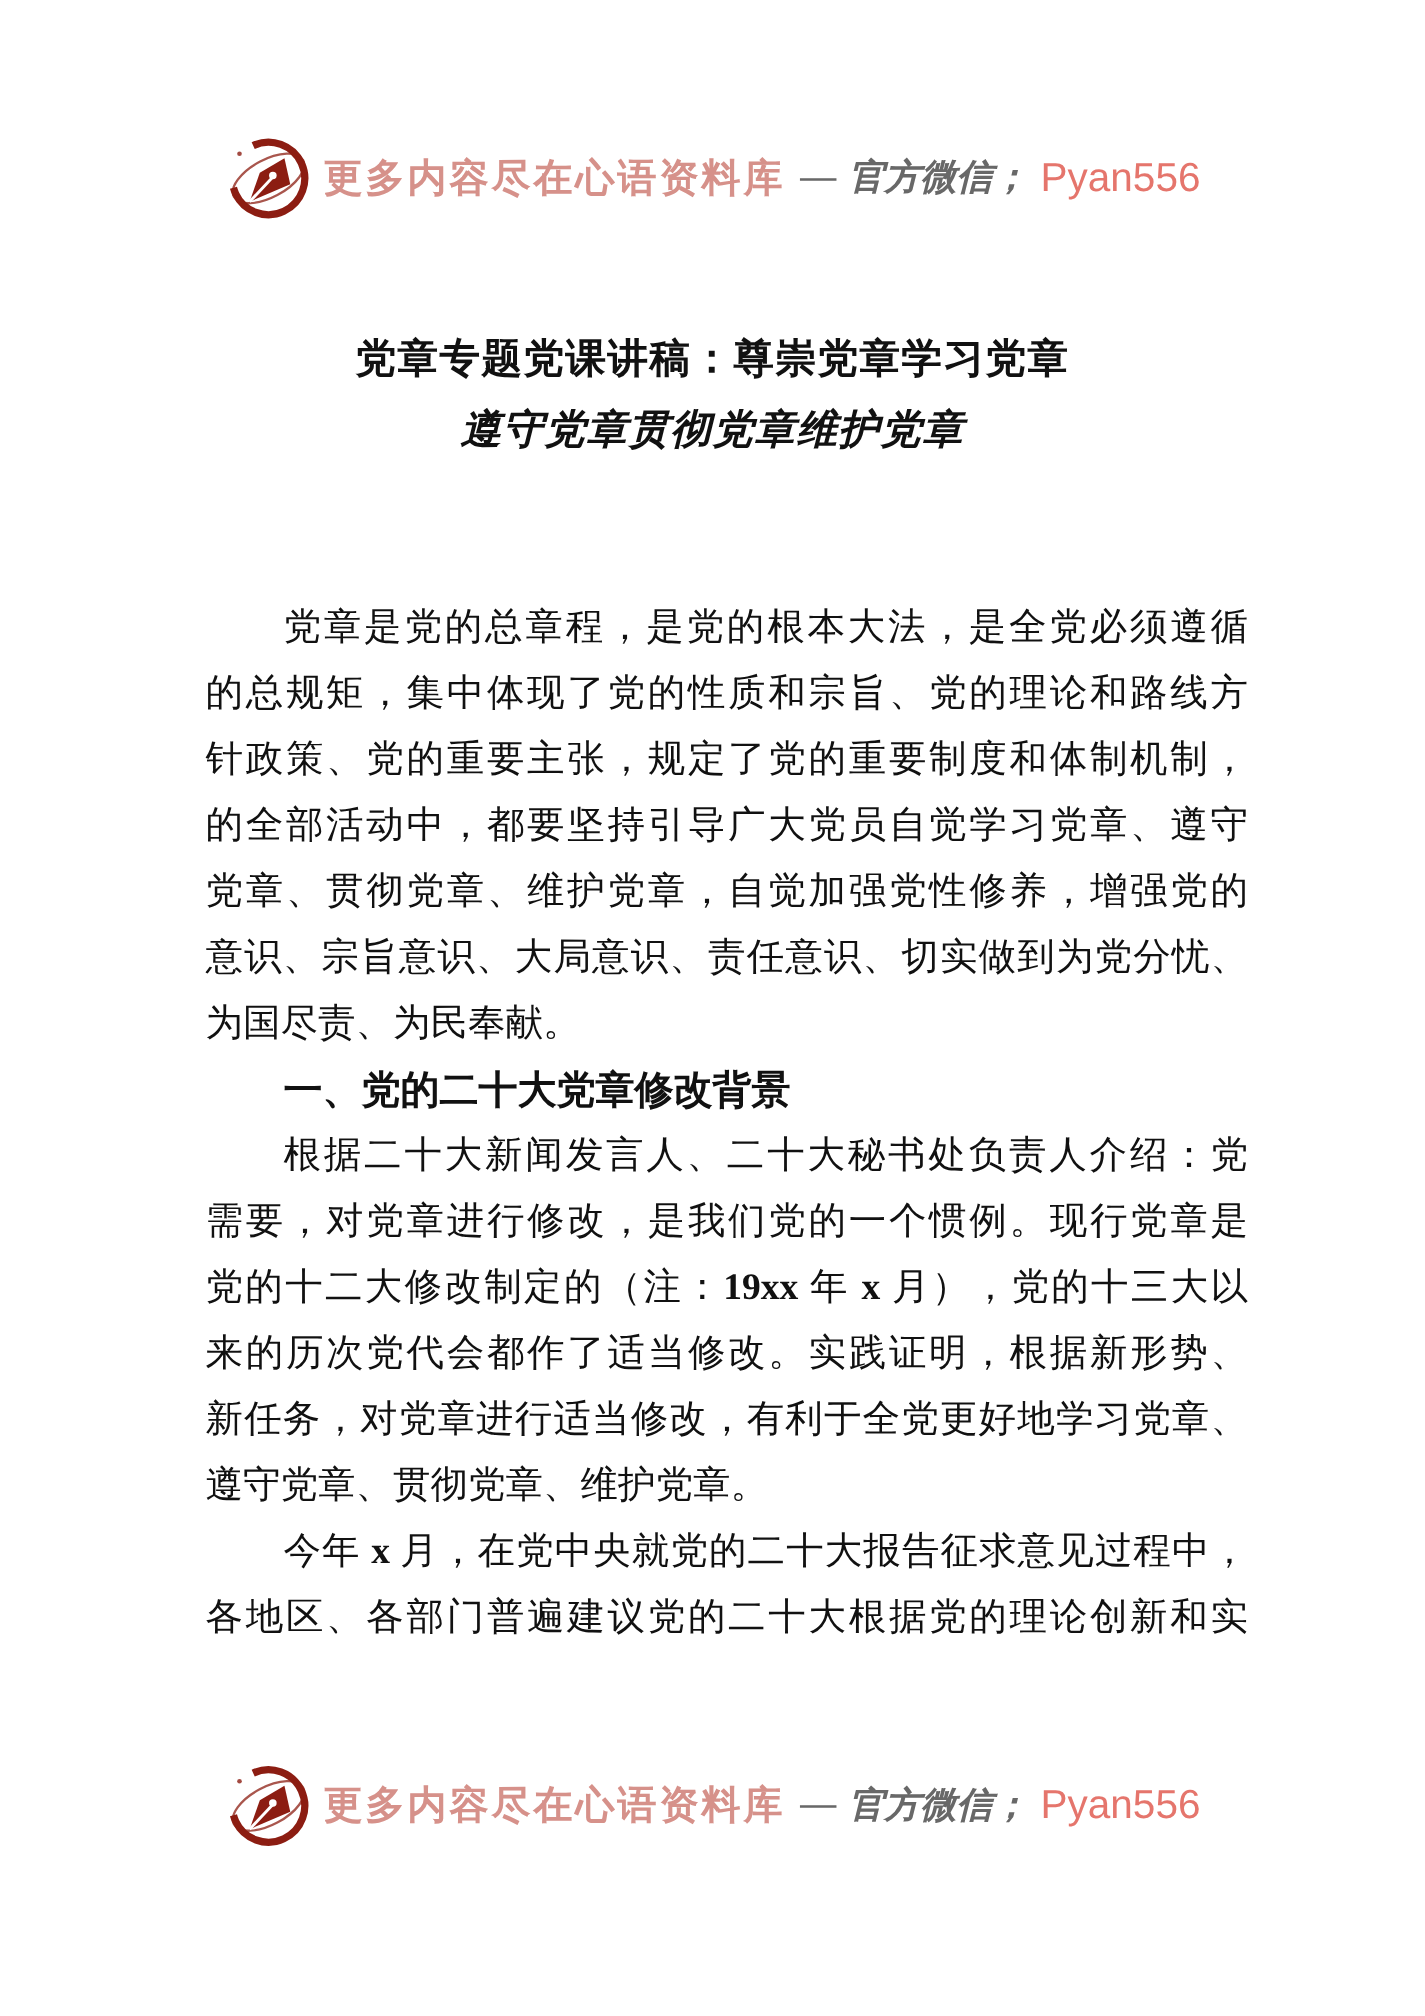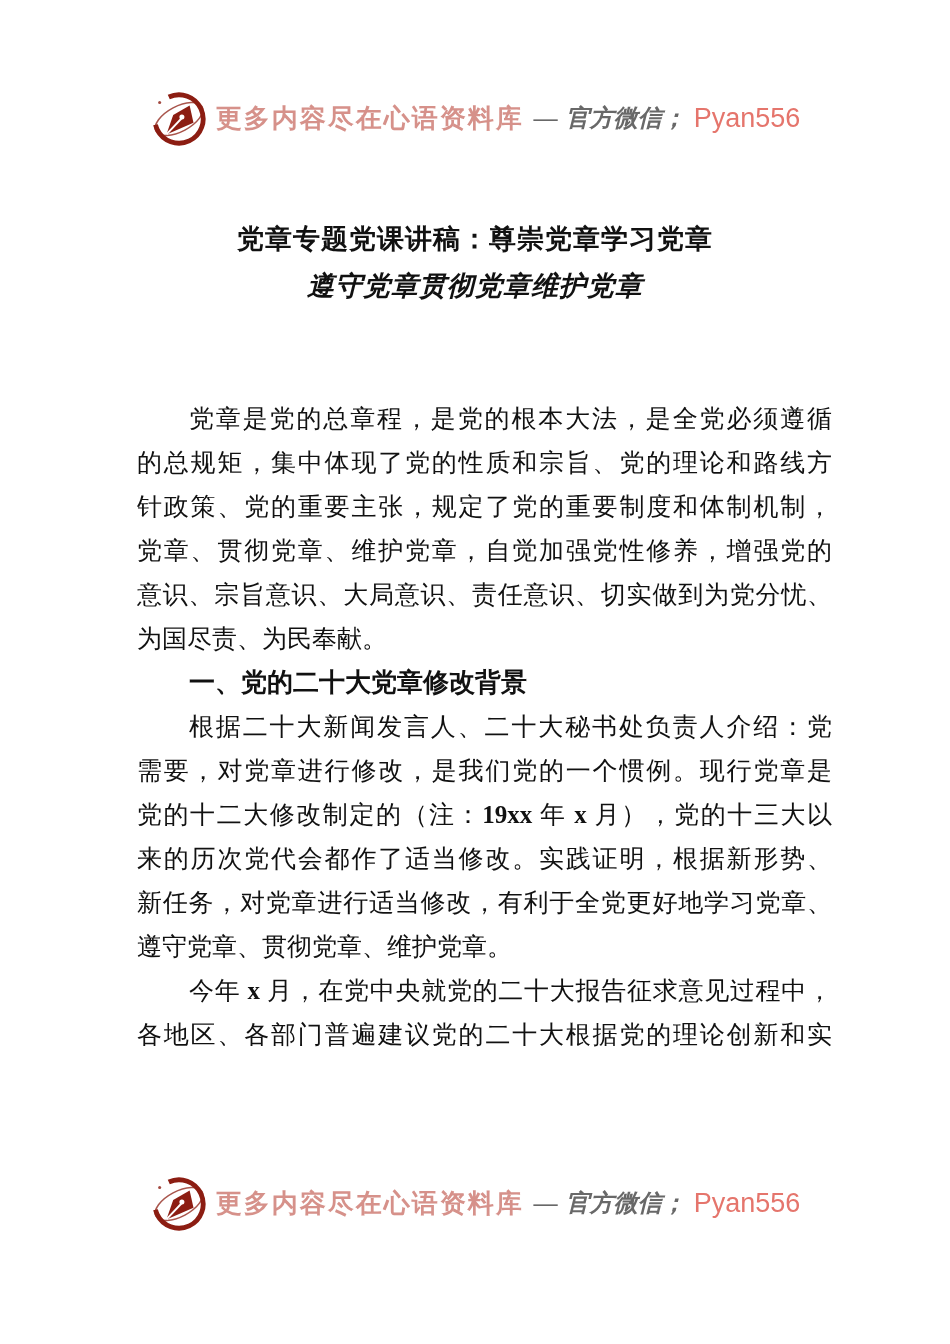--- a/index.html
+++ b/index.html
@@ -108,20 +108,21 @@
     <span class="wechat-id">Pyan556</span>
   </div>
 
   <div class="doc-title t1">党章专题党课讲稿：尊崇党章学习党章</div>
   <div class="doc-title t2">遵守党章贯彻党章维护党章</div>
 
   <div class="doc">
       <div class="line fill indent"><span>党章是党的总章程，是党的根本大法，是全党必须遵循</span></div>
       <div class="line fill"><span>的总规矩，集中体现了党的性质和宗旨、党的理论和路线方</span></div>
       <div class="line fill"><span>针政策、党的重要主张，规定了党的重要制度和体制机制，</span></div>
+      <div class="line fill"><span>的全部活动中，都要坚持引导广大党员自觉学习党章、遵守</span></div>
       <div class="line fill"><span>党章、贯彻党章、维护党章，自觉加强党性修养，增强党的</span></div>
       <div class="line fill"><span>意识、宗旨意识、大局意识、责任意识、切实做到为党分忧、</span></div>
       <div class="line"><span>为国尽责、为民奉献。</span></div>
       <div class="line indent bold"><span>一、党的二十大党章修改背景</span></div>
       <div class="line fill indent"><span>根据二十大新闻发言人、二十大秘书处负责人介绍：党</span></div>
       <div class="line fill"><span>需要，对党章进行修改，是我们党的一个惯例。现行党章是</span></div>
       <div class="line fill"><span>党的十二大修改制定的（注：</span><span class="seg-bold">19xx</span><span> 年 </span><span class="seg-bold">x</span><span> 月），党的十三大以</span></div>
       <div class="line fill"><span>来的历次党代会都作了适当修改。实践证明，根据新形势、</span></div>
       <div class="line fill"><span>新任务，对党章进行适当修改，有利于全党更好地学习党章、</span></div>
       <div class="line"><span>遵守党章、贯彻党章、维护党章。</span></div>

